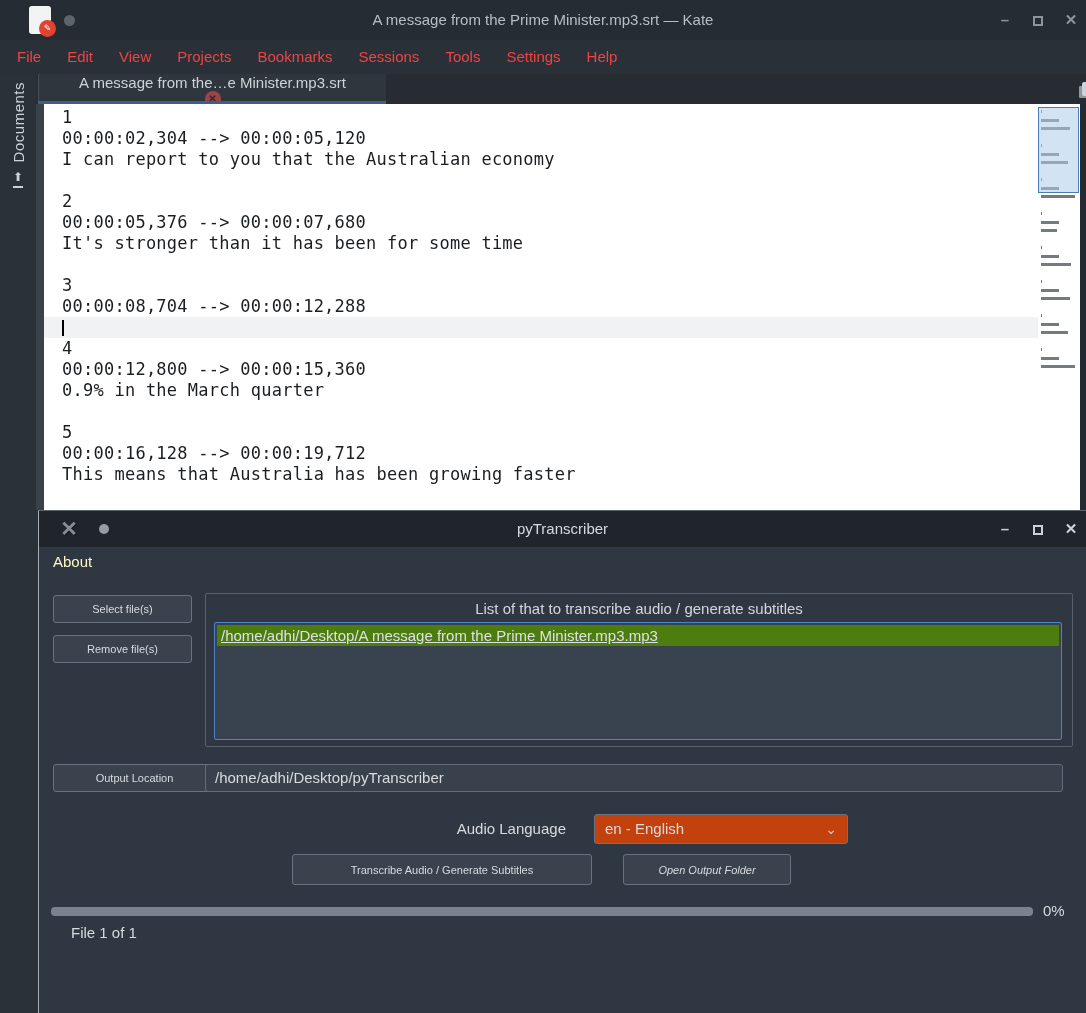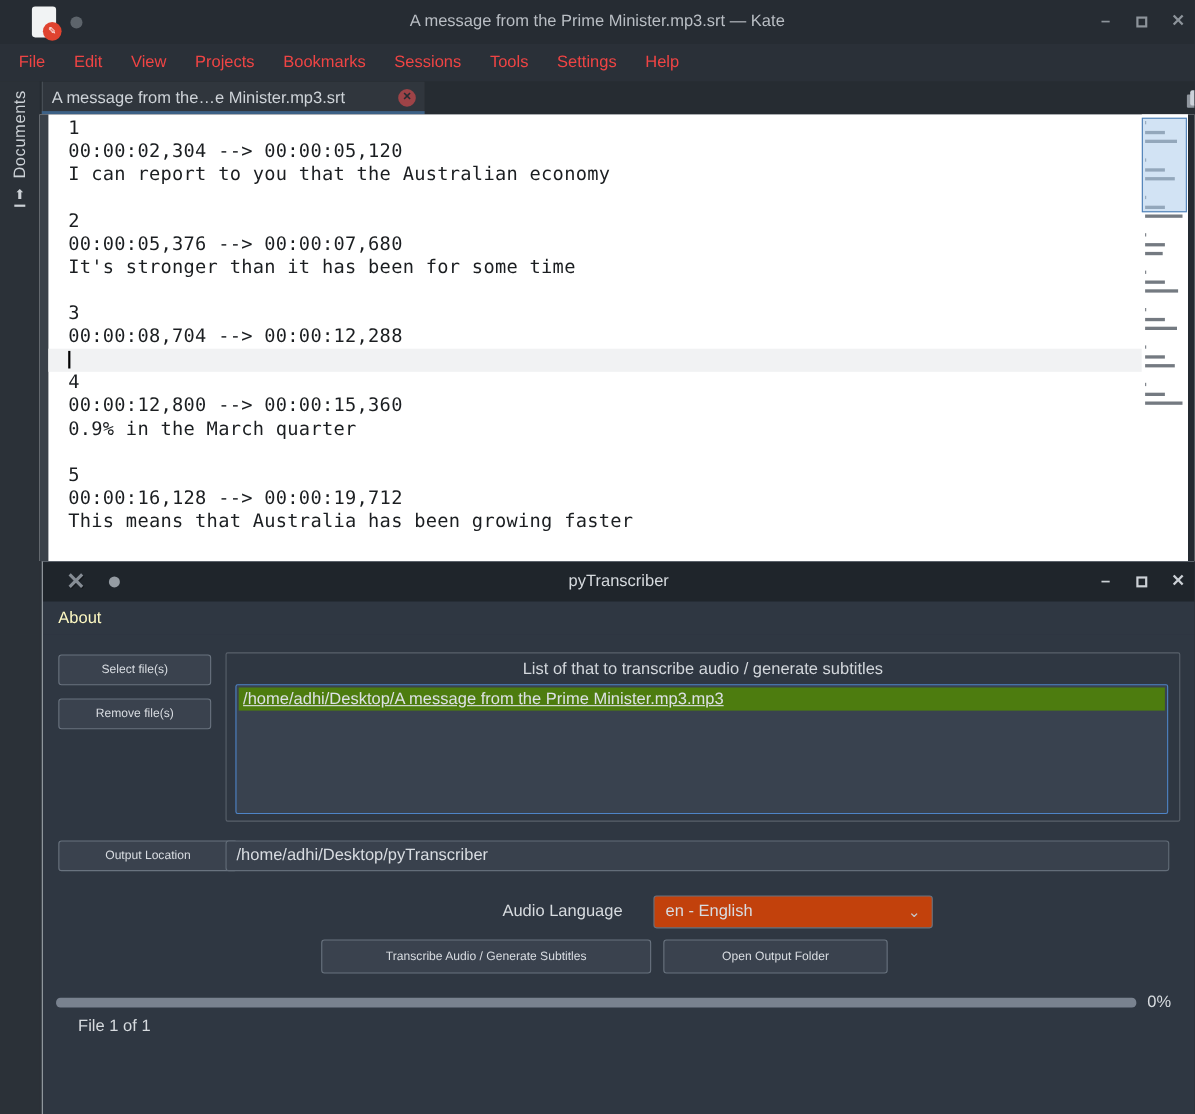--- a/index.html
+++ b/index.html
@@ -20,21 +20,21 @@
   .ctl { position:absolute; top:0; width:30px; height:40px; color:#8d949b; text-align:center; line-height:40px; font-size:15px; font-weight:bold; }
   .ctl.min { right:66px; }
   .ctl.max { right:33px; }
   .ctl.close { right:0; }
   .ctl .sq { display:inline-block; width:10px; height:10px; border:2px solid #8d949b; vertical-align:middle; }
 
   .kate-menubar { position:absolute; left:0; top:40px; right:0; height:34px; background:#2a3038; display:flex; align-items:center; padding-left:4px; }
   .menu-item { color:#ef4444; font-size:15px; padding:0 13px; line-height:34px; }
 
   .kate-tabbar { position:absolute; left:36px; top:74px; right:0; height:30px; background:#262c32; overflow:hidden; }
-  .kate-tab { position:absolute; left:2px; top:0; width:348px; height:30px; background:#30363d; border-left:1px solid #4a5057; display:flex; align-items:center; padding:0 8px; }
+  .kate-tab { position:absolute; left:2px; top:0; width:348px; height:30px; background:#30363d; border-left:1px solid #4a5057; display:flex; align-items:center; padding:0 8px;flex-direction:column; }
   .tab-label { color:#ced3d8; font-size:15px; white-space:nowrap; flex:1; }
   .tab-close { width:16px; height:16px; border-radius:50%; background:#9e4347; color:#262c32; font-size:10px; line-height:16px; text-align:center; font-weight:bold; }
   .tab-underline { position:absolute; left:2px; top:27px; width:348px; height:3px; background:#3d6186; }
   .tb-icon { position:absolute; top:8px; }
   .doc-copy { left:1046px; width:12px; height:14px; background:#ccd2da; border-radius:2px; box-shadow:-4px 3px 0 -1px #8f969e; }
 
   .kate-sidebar { position:absolute; left:0; top:74px; bottom:0; width:36px; background:#2b3138; display:flex; flex-direction:column; align-items:center; padding-top:8px; }
   .v-text { writing-mode:vertical-rl; transform:rotate(180deg); color:#ccd1d6; font-size:15px; letter-spacing:0.5px; }
   .up-icon { margin-top:9px; color:#ccd1d6; font-size:12px; border-bottom:2px solid #ccd1d6; line-height:1.1; padding-bottom:1px; }
 
@@ -59,21 +59,21 @@
   .pt .ctl .sq { border-color:#ccd1d6; }
   .pt-menubar { position:absolute; left:0; top:36px; right:0; height:30px; background:#2f3742; }
   .pt-menu-item { position:absolute; left:14px; top:0; line-height:30px; color:#fef9c3; }
   .pt-body { position:absolute; left:0; top:66px; right:0; bottom:0; background:#2f3742; }
 
   .pt-btn { position:absolute; background:#3a424e; border:1px solid #69737f; border-radius:3px; color:#d8dce1; display:flex; align-items:center; justify-content:center; font-size:11px; }
   .btn-select { left:14px; top:18px; width:139px; height:28px; }
   .btn-remove { left:14px; top:58px; width:139px; height:28px; }
   .btn-output { left:14px; top:187px; width:163px; height:28px; }
   .btn-transcribe { left:253px; top:277px; width:300px; height:31px; }
-  .btn-openfolder { left:564px; top:277px; width:204px; height:31px; }
+  .btn-openfolder { left:584px; top:277px; width:168px; height:31px;font-style:italic; }
 
   .group { position:absolute; left:166px; top:16px; width:868px; height:154px; border:1px solid #59616b; border-radius:2px; }
   .group-title { text-align:center; padding-top:6px; color:#d3d7dc; }
   .file-list { position:absolute; left:8px; top:28px; right:10px; height:118px; background:#39424f; border:1px solid #4e84c7; border-radius:2px; overflow:hidden; }
   .file-item { margin:2px; height:21px; line-height:21px; padding:0 4px; background:#4d7c0f; color:#dde1e5; text-decoration:underline; white-space:nowrap; }
 
   .pt-field { position:absolute; background:#39414d; border:1px solid #636d79; border-radius:3px; color:#d8dce1; line-height:26px; padding-left:9px; white-space:nowrap; }
   .field-output { left:166px; top:187px; width:858px; height:28px; }
 
   .lang-label { position:absolute; left:300px; top:243px; width:227px; text-align:right; color:#d7dbdf; }

